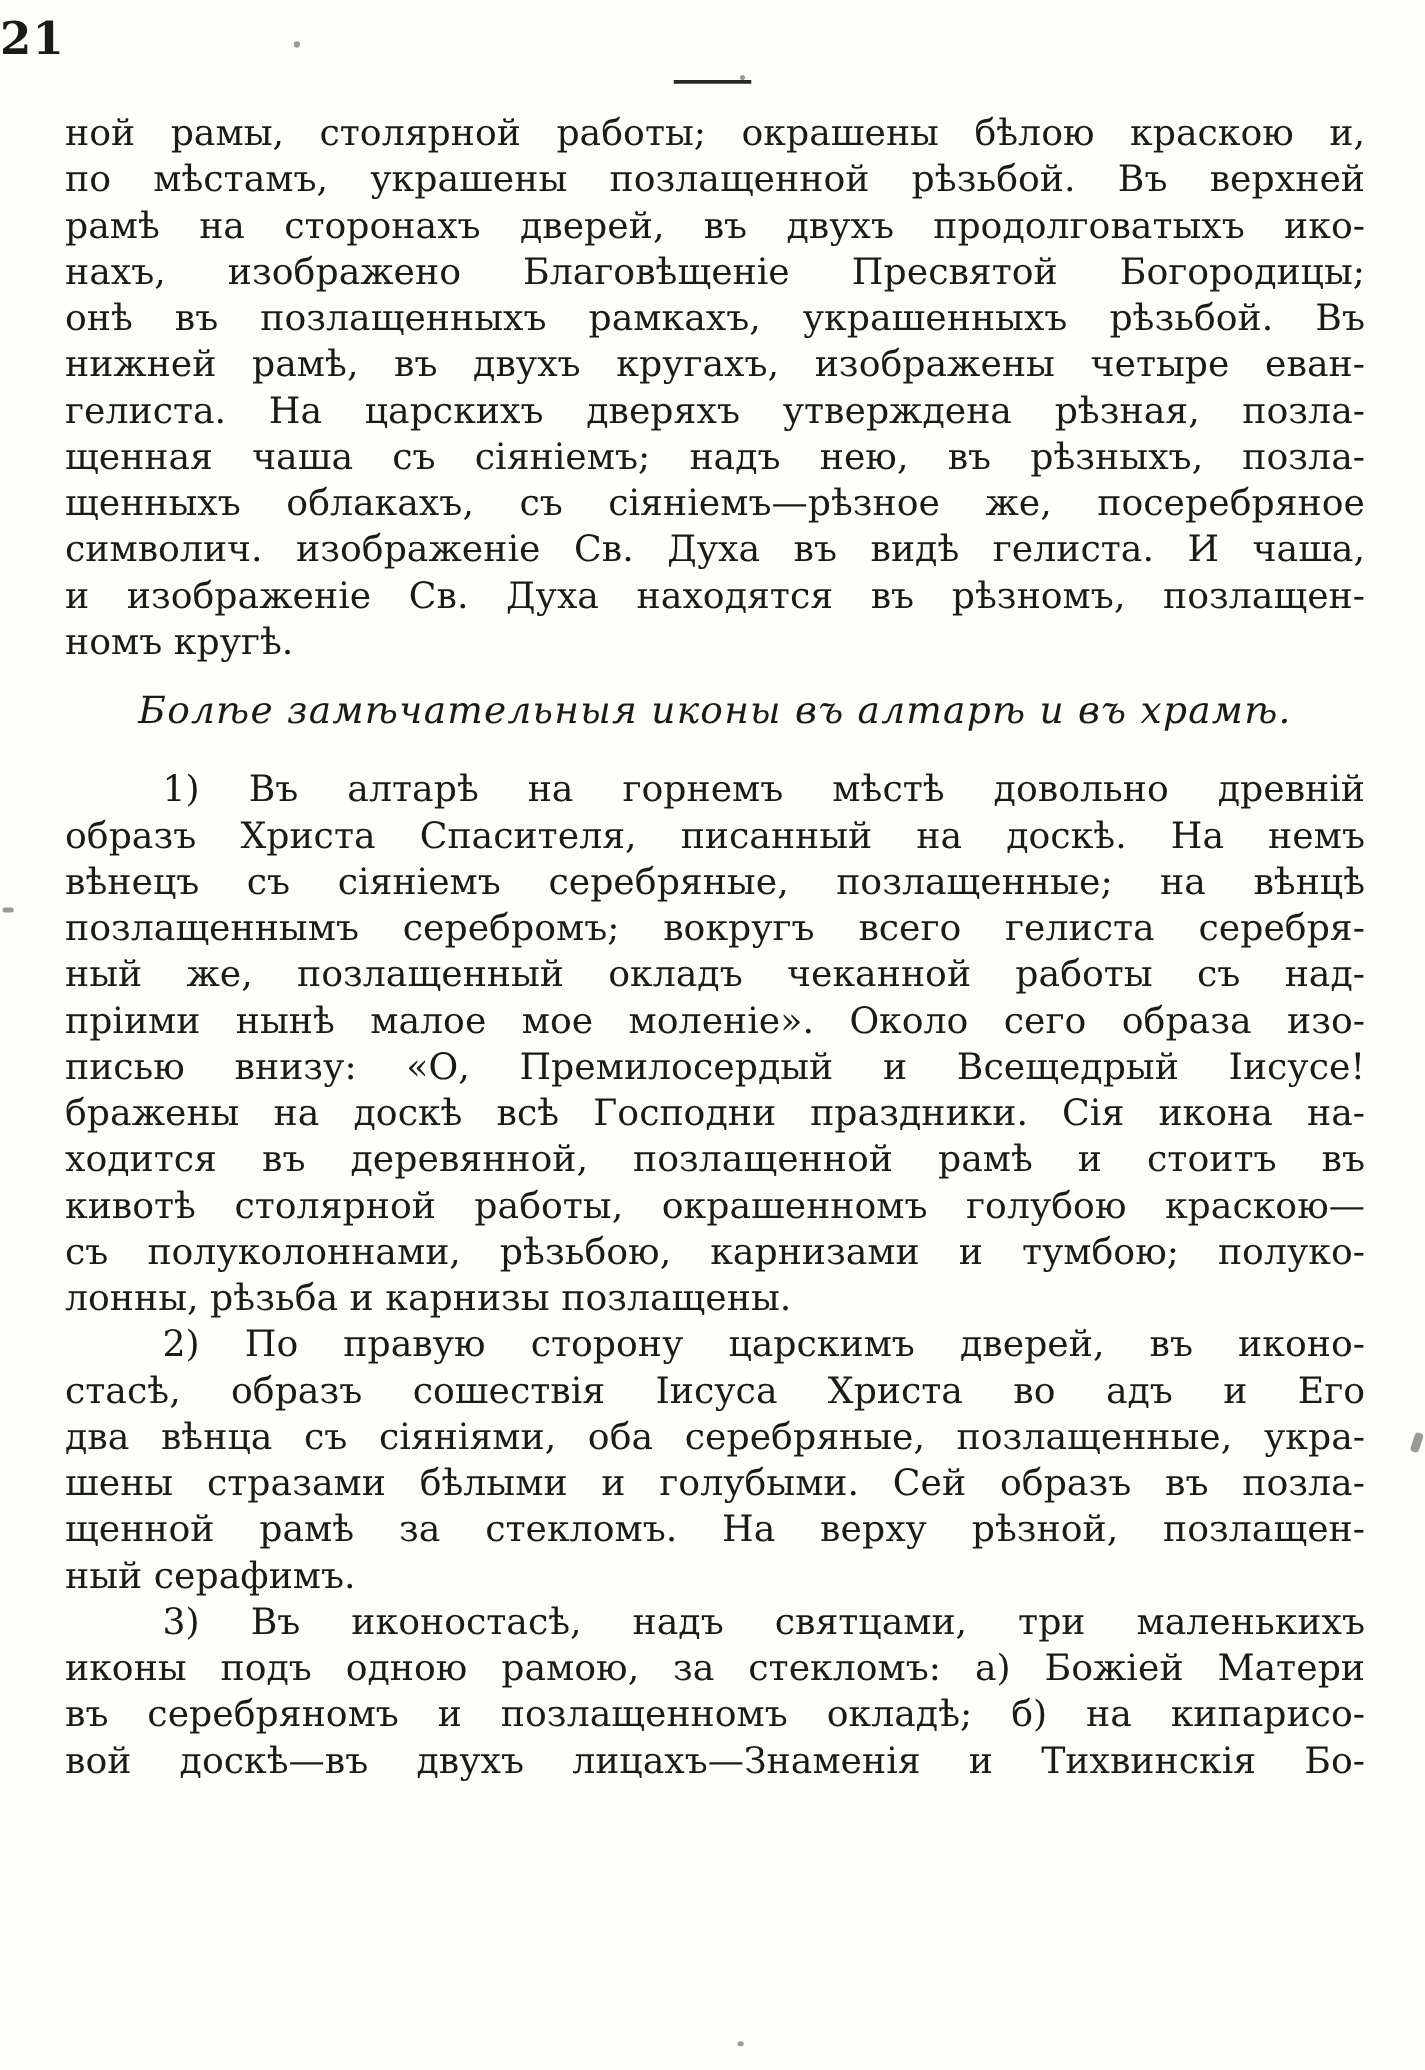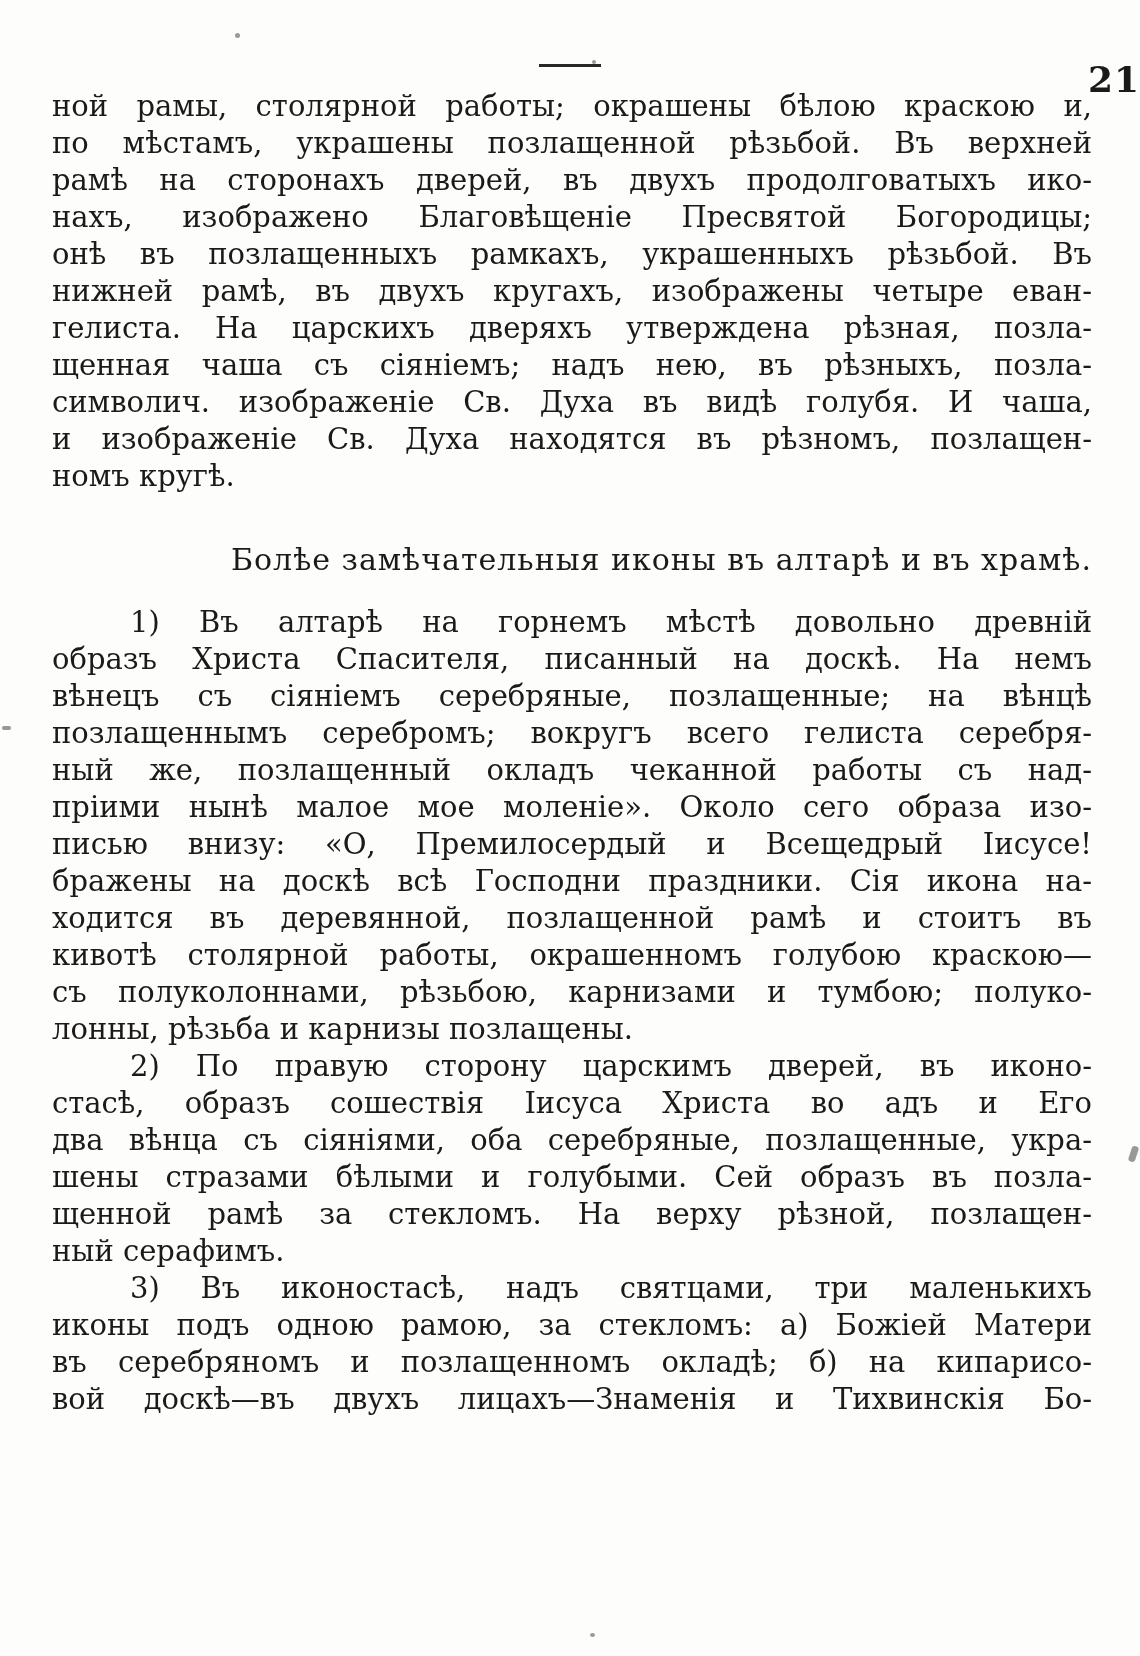--- a/index.html
+++ b/index.html
@@ -15,25 +15,24 @@
     background: #fdfdfb;
     overflow: hidden;
     font-family: "DejaVu Serif", "Liberation Serif", serif;
     color: #1c1a18;
   }
   .page-number {
     position: absolute;
     top: 10px;
     left: 0;
     width: 100%;
-    text-align: right;
+    text-align: left;
     font-size: 36px;
     font-weight: bold;
     letter-spacing: 1px;
-    margin-top: 48px;
   }
   .page-number-rule {
     position: absolute;
     top: 64px;
     left: 50%;
     margin-left: -31px;
     width: 62px;
     height: 0;
     border-top: 3px solid #2a2824;
   }
@@ -52,23 +51,24 @@
     height: 37px;
     overflow: visible;
   }
   .line.lastline {
     text-align-last: left;
   }
   .line.indent {
     text-indent: 78px;
   }
   .heading {
-    text-align: right;
+    font-style: italic;
+    text-align: center;
     font-size: 30px;
-    margin-top: 46px;
+    margin-top: 18px;
     margin-bottom: 26px;
     letter-spacing: 1px;
   }
   .speck {
     position: absolute;
     background: #4a4742;
     border-radius: 50%;
     opacity: 0.55;
   }
   .speck.s1 { left: 235px; top: 33px;  width: 5px; height: 5px; }
@@ -87,21 +87,22 @@
 
   <div class="text-block" id="text-block">
       <div class="line">ной рамы, столярной работы; окрашены бѣлою краскою и,</div>
       <div class="line">по мѣстамъ, украшены позлащенной рѣзьбой. Въ верхней</div>
       <div class="line">рамѣ на сторонахъ дверей, въ двухъ продолговатыхъ ико-</div>
       <div class="line">нахъ, изображено Благовѣщеніе Пресвятой Богородицы;</div>
       <div class="line">онѣ въ позлащенныхъ рамкахъ, украшенныхъ рѣзьбой. Въ</div>
       <div class="line">нижней рамѣ, въ двухъ кругахъ, изображены четыре еван-</div>
       <div class="line">гелиста. На царскихъ дверяхъ утверждена рѣзная, позла-</div>
       <div class="line">щенная чаша съ сіяніемъ; надъ нею, въ рѣзныхъ, позла-</div>
-      <div class="line">символич. изображеніе Св. Духа въ видѣ голубя. И чаша,</div>
+      <div class="line">щенныхъ облакахъ, съ сіяніемъ—рѣзное же, посеребряное</div>
+      <div class="line">символич. изображеніе Св. Духа въ видѣ гелиста. И чаша,</div>
       <div class="line">и изображеніе Св. Духа находятся въ рѣзномъ, позлащен-</div>
       <div class="line lastline">номъ кругѣ.</div>
       <div class="heading">Болѣе замѣчательныя иконы въ алтарѣ и въ храмѣ.</div>
       <div class="line indent">1) Въ алтарѣ на горнемъ мѣстѣ довольно древній</div>
       <div class="line">образъ Христа Спасителя, писанный на доскѣ. На немъ</div>
       <div class="line">вѣнецъ съ сіяніемъ серебряные, позлащенные; на вѣнцѣ</div>
       <div class="line">позлащеннымъ серебромъ; вокругъ всего гелиста серебря-</div>
       <div class="line">ный же, позлащенный окладъ чеканной работы съ над-</div>
       <div class="line">пріими нынѣ малое мое моленіе». Около сего образа изо-</div>
       <div class="line">писью внизу: «О, Премилосердый и Всещедрый Іисусе!</div>

